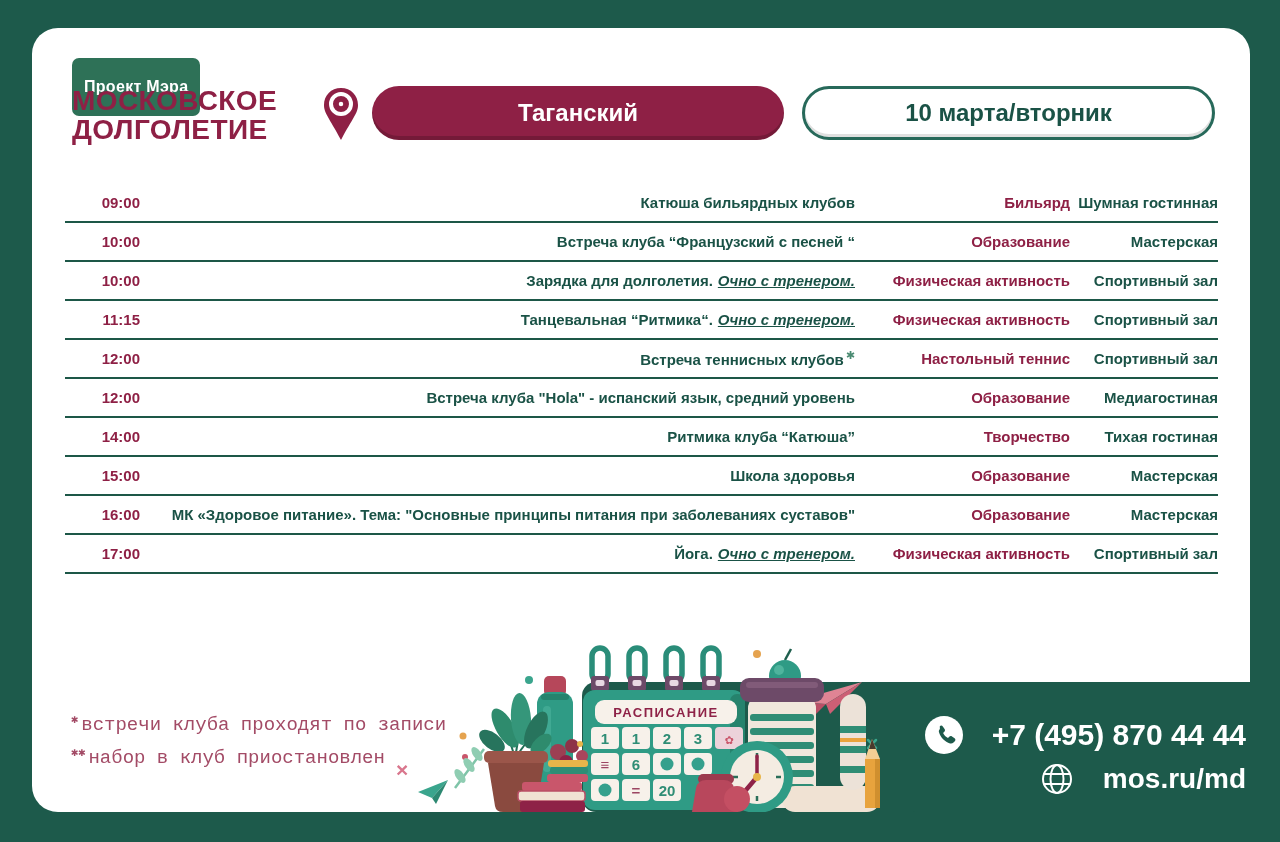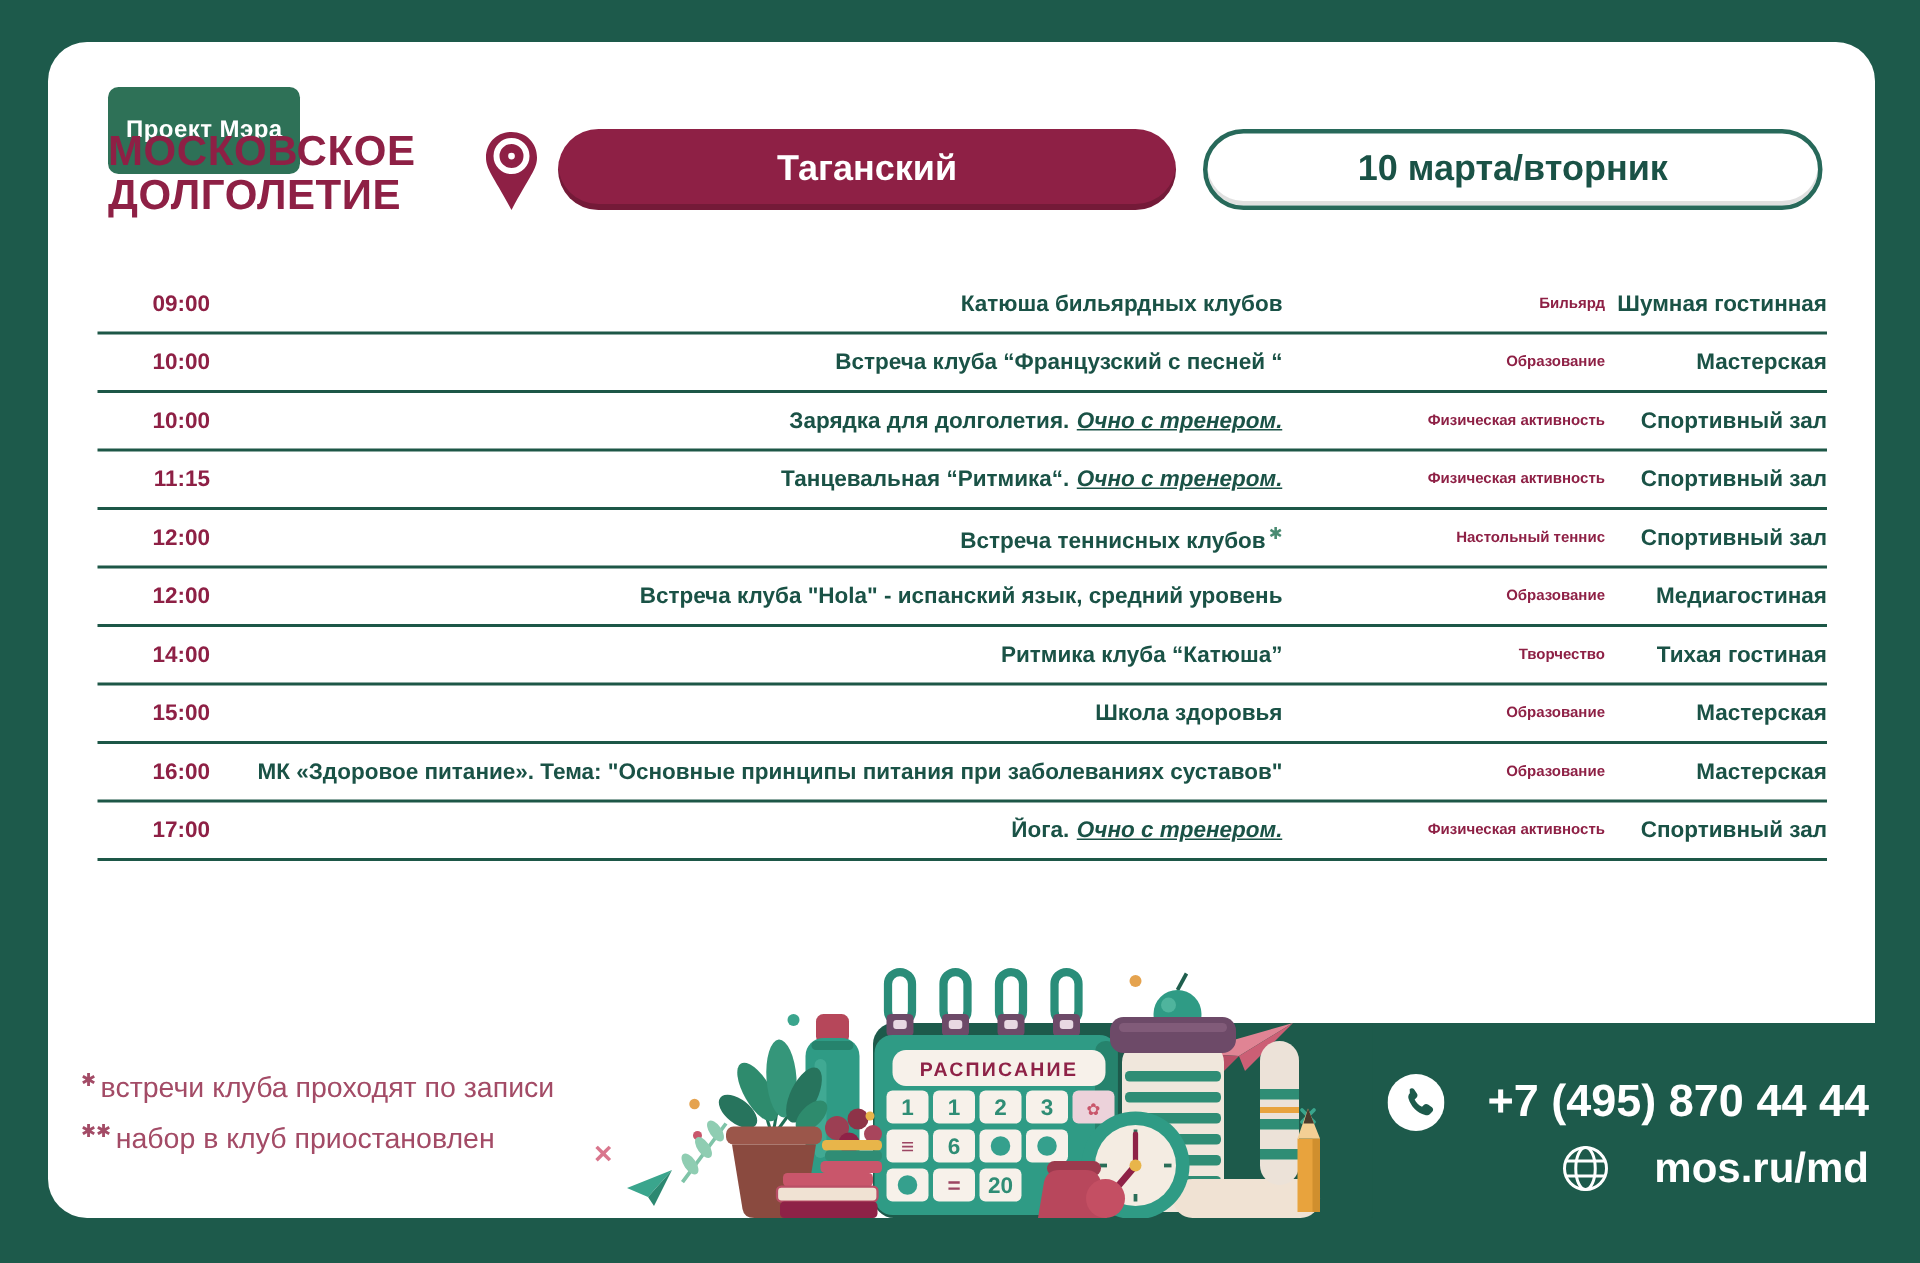--- a/index.html
+++ b/index.html
@@ -25,25 +25,25 @@
              box-shadow:inset 0 -3px 0 rgba(0,0,0,.12);}
 
   
   .table{position:absolute;left:65px;top:184px;width:1153px;}
   .row{display:grid;grid-template-columns:75px 1fr 215px 148px;align-items:center;height:39px;
        border-bottom:2px solid var(--line);text-align:right;}
   .row .t{color:var(--maroon);font-weight:700;font-size:15px;}
   .row .a{color:var(--green-dark);font-weight:600;font-size:15px;white-space:nowrap;overflow:hidden;}
   .row .a .note{font-style:italic;text-decoration:underline;margin-left:5px;}
   .row .a sup.mark{color:#4a8b72;font-size:11px;margin-left:2px;}
-  .row .c{color:var(--maroon);font-weight:700;font-size:10px;margin-left:36px;}
+  .row .c{color:var(--maroon);font-weight:700;font-size:15px;margin-left:36px;}
   .row .l{color:var(--green-dark);font-weight:600;font-size:15px;}
 
   
-  .footnotes{position:absolute;left:54px;top:706px;color:var(--footnote);font-size:19px;font-weight:500;line-height:28px;}
+  .footnotes{position:absolute;left:71px;top:706px;color:var(--footnote);font-size:19px;font-weight:500;line-height:28px;font-family:Liberation Mono, monospace;}
   .footnotes sup{font-size:12px;margin-right:3px;}
 
   
   .contacts{position:absolute;right:34px;top:716px;display:flex;flex-direction:column;align-items:flex-end;gap:8px;z-index:6;}
   .c-row{display:flex;align-items:center;gap:29px;color:#fff;font-weight:700;}
   .c-row.phone{font-size:30px;}
   .c-row.site{font-size:28px;}
 
   .illustration{position:absolute;left:410px;top:636px;z-index:5;}
   .x-pink{position:absolute;left:396px;top:758px;color:#d9768d;font-size:21px;font-weight:700;z-index:4;}

